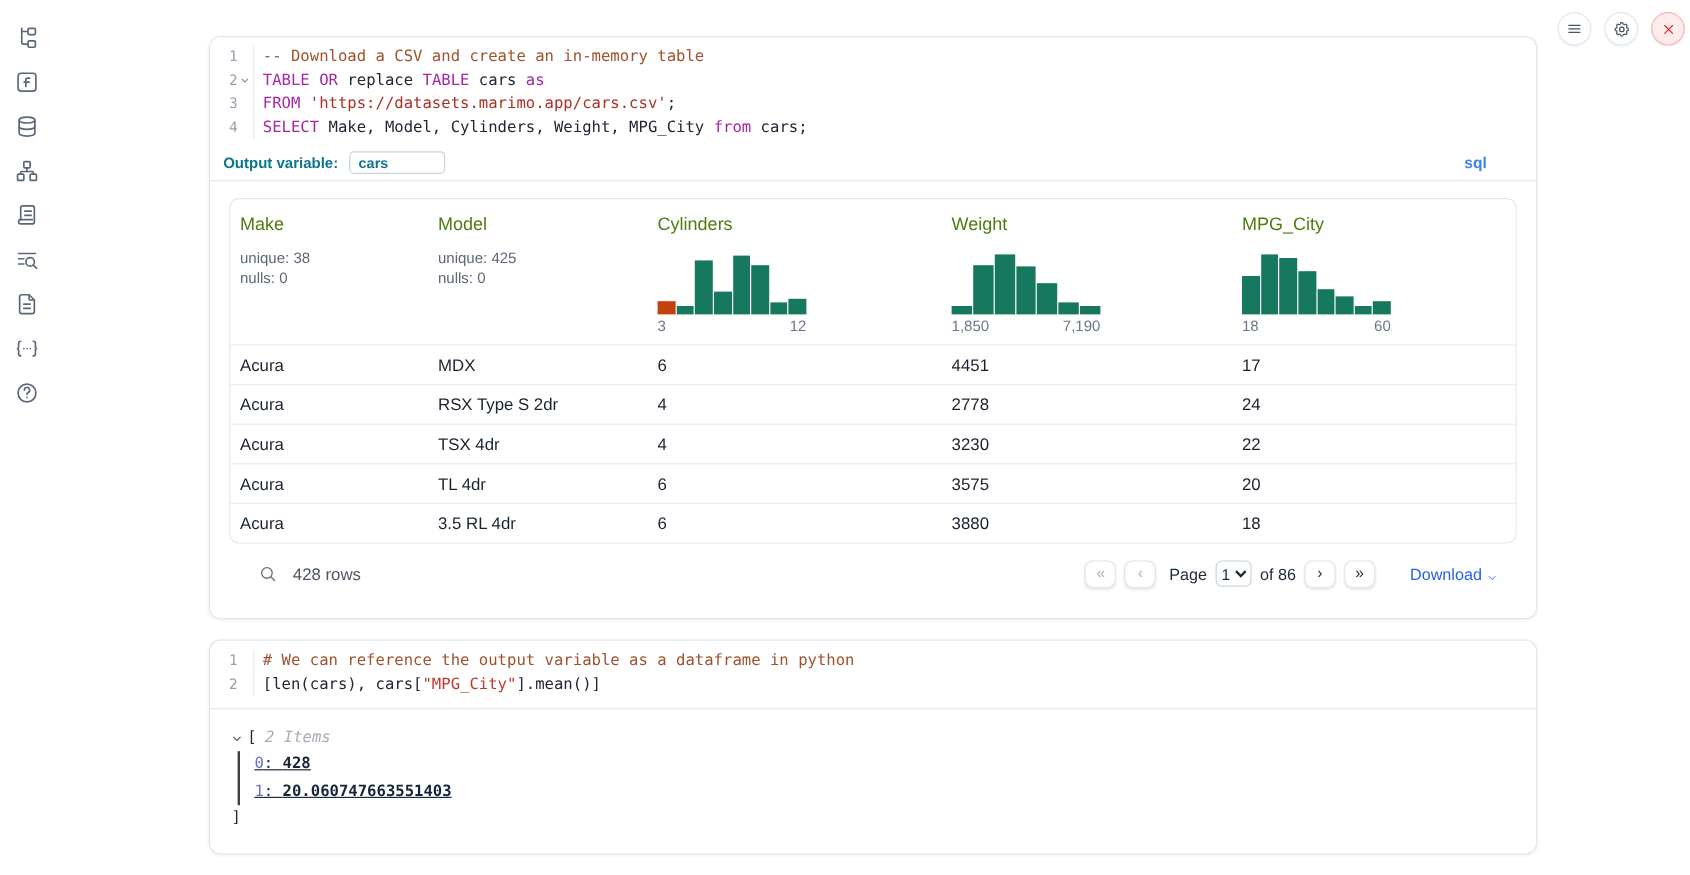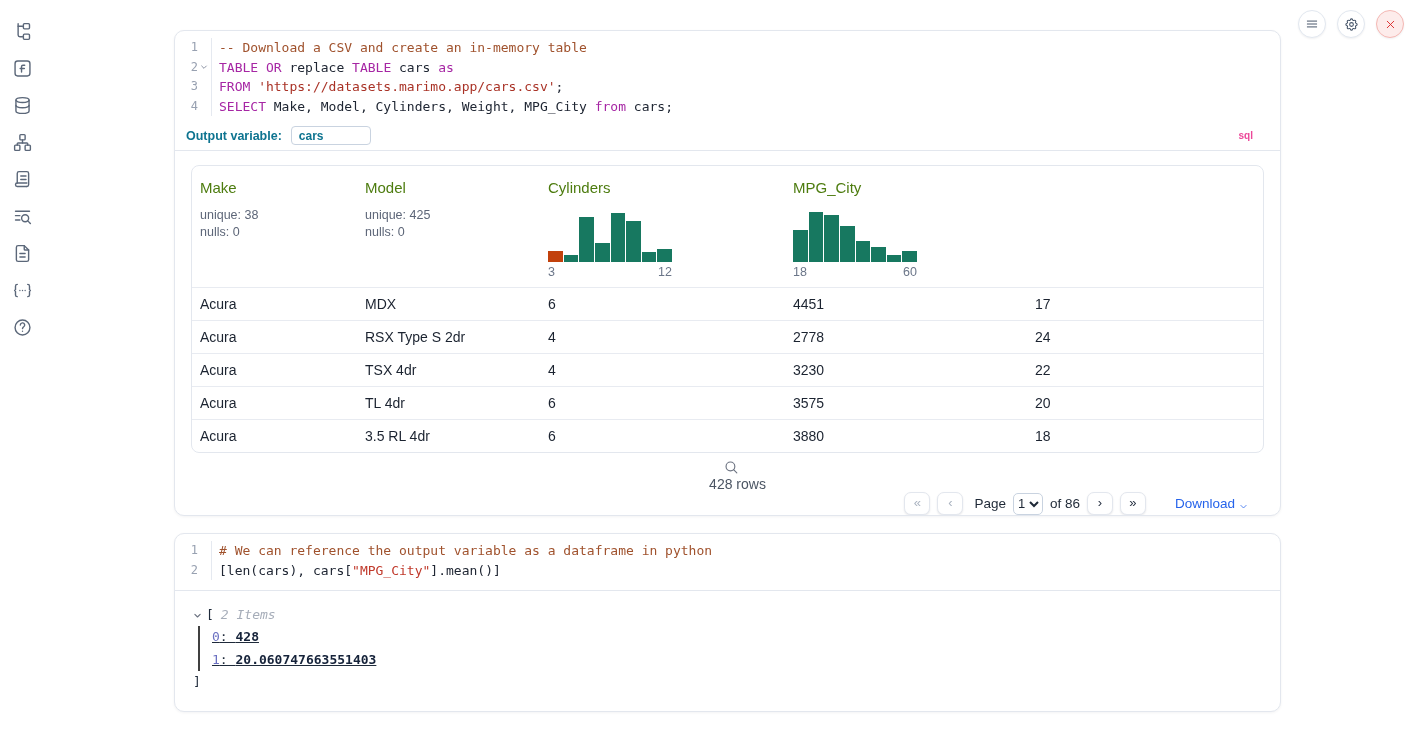--- a/index.html
+++ b/index.html
@@ -43,39 +43,39 @@
   .tok-com { color:#a0522d; }
   .tok-str { color:#a93226; }
   .tok-str2{ color:#c0392b; }
   .tok-pl  { color:#202734; }
 
   
   .outvar-bar { display:flex; align-items:center; gap:9px; padding:4px 11px 5px; border-bottom:1px solid #e3e7ee; }
   .outvar-label { font-size:12.5px; font-weight:bold; color:#0e7490; }
   .outvar-input { width:80px; height:19px; border:1px solid #c9d3e0; border-radius:4px;
     font-family:"Liberation Sans",sans-serif; font-size:12px; font-weight:bold; color:#0e7490; padding:0 7px; outline:none; }
-  .lang-badge { margin-left:auto; margin-right:16px; font-size:10px; font-weight:bold; color:#ec4899; }
+  .lang-badge { margin-left:auto; margin-right:30px; font-size:13px; font-weight:bold; color:#3b82f6; }
 
   
   .table-output { padding:14px 16px 0; }
   .tbl { border:1px solid #e3e7ee; border-radius:8px; overflow:hidden; }
   .tbl-header { display:grid; grid-template-columns:165px 183px 245px 242px 1fr; padding:13px 0 8px; }
   .th-cell { padding:0 8px; }
   .th-name { font-size:15px; color:#4d7c0f; cursor:pointer; }
   .th-stats { margin-top:11px; font-size:12.5px; color:#5d6678; line-height:16.5px; }
   .hist { margin-top:13px; width:124px; }
   .hist-bars { display:flex; align-items:flex-end; gap:1px; height:53px; }
   .hist-bar { flex:1; }
   .hist-labels { display:flex; justify-content:space-between; font-size:12.5px; color:#6b7689; margin-top:3px; }
   .tbl-row { display:grid; grid-template-columns:165px 183px 245px 242px 1fr; border-top:1px solid #e8ebf1;
     height:33px; align-items:center; font-size:14px; color:#1b2330; }
   .td { padding:0 8px; }
 
   
-  .tbl-footer { display:flex; align-items:center; height:44px; padding:6px 16px 0 24px;flex-direction:column; }
+  .tbl-footer { display:flex; align-items:center; height:44px; padding:6px 16px 0 24px; }
   .search-icon { width:17px; height:17px; color:#6b7280; cursor:pointer; }
   .search-icon svg { width:17px; height:17px; stroke:currentColor; fill:none; stroke-width:1.6; stroke-linecap:round; }
   .row-count { font-size:14px; color:#4b5563; margin-left:12px; }
   .pager { margin-left:auto; display:flex; align-items:center; gap:7px; }
   .pg-btn { width:26px; height:23px; border:1px solid #e3e7ee; border-radius:7px; background:#fff;
     box-shadow:0 1px 2px rgba(15,23,42,.10); display:flex; align-items:center; justify-content:center;
     font-size:13px; color:#273142; cursor:pointer; padding-bottom:2px; }
   .pg-btn.disabled { color:#aab3c0; }
   .page-label, .of-label { font-size:13.5px; color:#1f2937; }
   .page-label { margin-left:4px; }
@@ -269,20 +269,38 @@
                 <div class="hist-bar" style="height: 85%; background: rgb(23, 120, 96);"></div>
                 <div class="hist-bar" style="height: 36%; background: rgb(23, 120, 96);"></div>
                 <div class="hist-bar" style="height: 92%; background: rgb(23, 120, 96);"></div>
                 <div class="hist-bar" style="height: 77%; background: rgb(23, 120, 96);"></div>
                 <div class="hist-bar" style="height: 19%; background: rgb(23, 120, 96);"></div>
                 <div class="hist-bar" style="height: 25%; background: rgb(23, 120, 96);"></div>
               </div>
               <div class="hist-labels">
                 <span>3</span>
                 <span>12</span>
+              </div>
+            </div>
+          </div>
+          <div class="th-cell">
+            <div class="th-name">Weight</div>
+            <div class="hist">
+              <div class="hist-bars">
+                <div class="hist-bar" style="height: 13%; background: rgb(23, 120, 96);"></div>
+                <div class="hist-bar" style="height: 77%; background: rgb(23, 120, 96);"></div>
+                <div class="hist-bar" style="height: 94%; background: rgb(23, 120, 96);"></div>
+                <div class="hist-bar" style="height: 75%; background: rgb(23, 120, 96);"></div>
+                <div class="hist-bar" style="height: 49%; background: rgb(23, 120, 96);"></div>
+                <div class="hist-bar" style="height: 19%; background: rgb(23, 120, 96);"></div>
+                <div class="hist-bar" style="height: 13%; background: rgb(23, 120, 96);"></div>
+              </div>
+              <div class="hist-labels">
+                <span>1,850</span>
+                <span>7,190</span>
               </div>
             </div>
           </div>
           <div class="th-cell">
             <div class="th-name">MPG_City</div>
             <div class="hist">
               <div class="hist-bars">
                 <div class="hist-bar" style="height: 60%; background: rgb(23, 120, 96);"></div>
                 <div class="hist-bar" style="height: 94%; background: rgb(23, 120, 96);"></div>
                 <div class="hist-bar" style="height: 89%; background: rgb(23, 120, 96);"></div>

